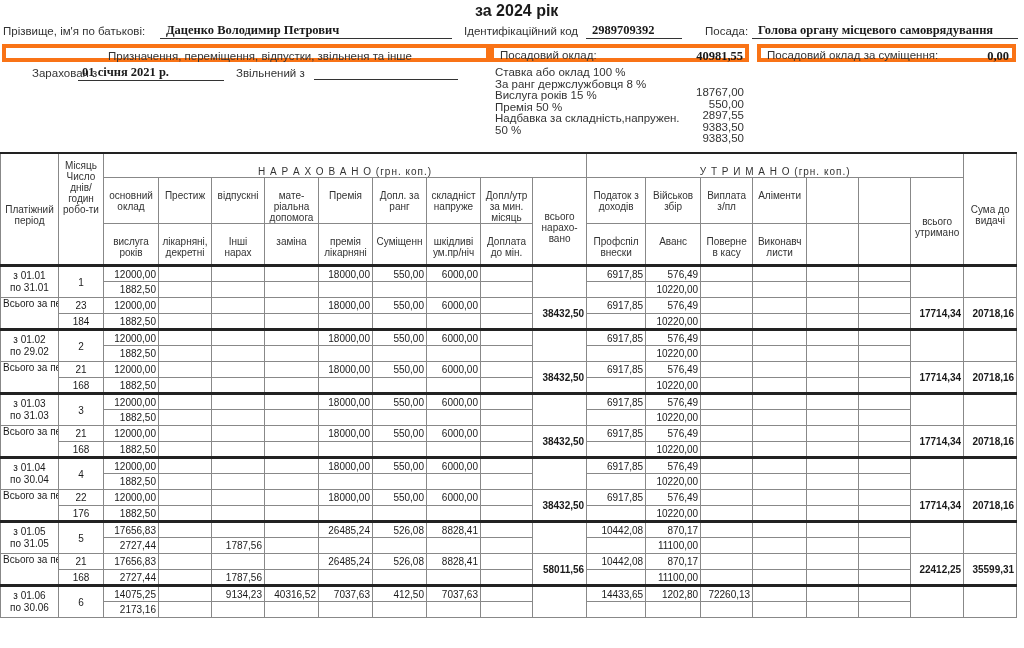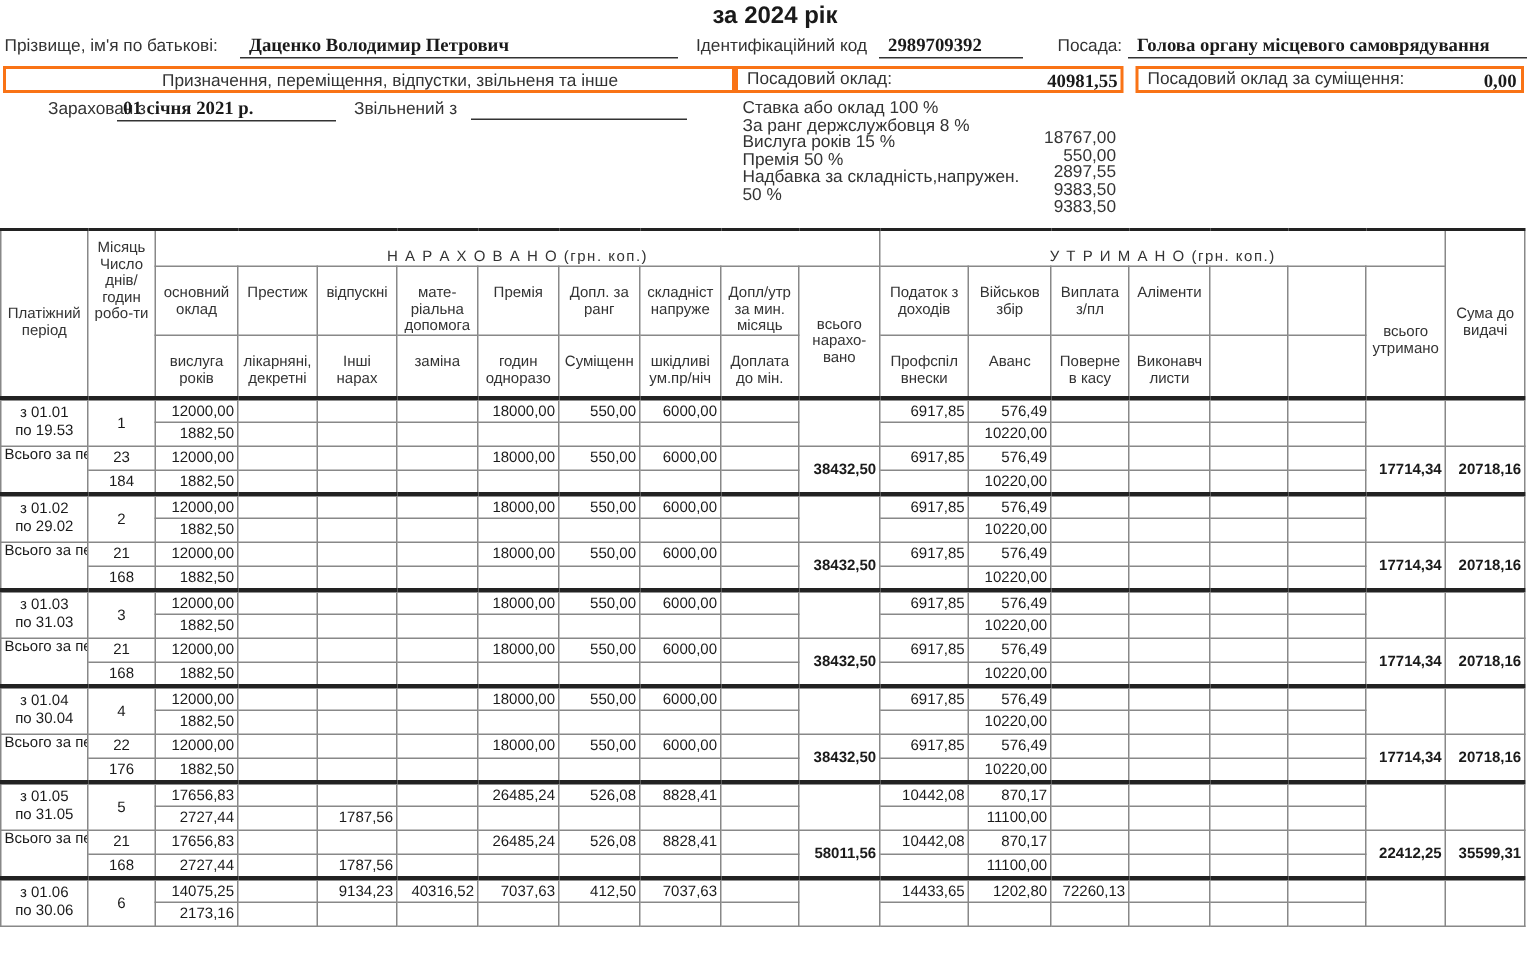--- a/index.html
+++ b/index.html
@@ -4,21 +4,21 @@
 <style>
   * { box-sizing: border-box; margin: 0; padding: 0; }
   html, body { width: 1024px; height: 648px; overflow: hidden; background: #fff; }
   body { font-family: "Liberation Sans", sans-serif; color: #1a1a1a; position: relative; }
   .abs { position: absolute; }
   .serif-b { font-family: "Liberation Serif", serif; font-weight: bold; }
   .hdr-title { left: 475px; top: 2px; font-size: 16px; font-weight: bold; }
   .lbl { font-size: 11.5px; color: #333; }
   .val { font-size: 12.5px; }
   .uline { border-bottom: 1px solid #333; }
-  .box { border: 2px solid #f97316; padding-left: 28px; }
+  .box { border: 4px solid #f97316; padding-left: 28px; }
   .rate-list { font-size: 11.5px; line-height: 11.5px; color: #333; }
   .rate-vals { font-size: 11.5px; line-height: 11.5px; text-align: right; color: #333; }
 
   table.main { position: absolute; left: 0; top: 152px; border-collapse: collapse; table-layout: fixed; width: 1016px; }
   table.main td { border: 1px solid #888; font-size: 10px; padding: 0 2px; overflow: hidden; white-space: nowrap; height: 16px; vertical-align: middle; }
   table.main thead td { white-space: normal; text-align: center; vertical-align: top; line-height: 11px; color: #333; padding-top: 12px; }
   table.main thead tr.top td { border-top: 2px solid #222; }
   .num { text-align: right; }
   .ctr { text-align: center; }
   .bold { font-weight: bold; margin-top: 17px; }
@@ -116,35 +116,35 @@
       <td>Аліменти</td>
       <td></td>
       <td></td>
       <td rowspan="2" style="vertical-align:middle;">всього утримано</td>
     </tr>
     <tr style="height:42px;">
       <td>вислуга років</td>
       <td>лікарняні, декретні</td>
       <td>Інші нарах</td>
       <td>заміна</td>
-      <td>годин одноразо</td>
+      <td>премія лікарняні</td>
       <td>Суміщенн</td>
       <td>шкідливі ум.пр/ніч</td>
       <td>Доплата до мін.</td>
       <td>Профспіл внески</td>
       <td>Аванс</td>
       <td>Поверне в касу</td>
       <td>Виконавч листи</td>
       <td></td>
       <td></td>
     </tr>
   </thead>
   <tbody id="tbody">
       <tr class="sep">
-      <td rowspan="2" class="per ctr"><span>з 01.01</span><br><span>по 19.53</span></td>
+      <td rowspan="2" class="per ctr"><span>з 01.01</span><br><span>по 31.01</span></td>
       <td rowspan="2" class="ctr">1</td>
       <td class="num ">12000,00</td>
         <td class="num "></td>
         <td class="num "></td>
         <td class="num "></td>
         <td class="num ">18000,00</td>
         <td class="num ">550,00</td>
         <td class="num ">6000,00</td>
         <td class="num "></td>
       <td rowspan="2"></td>

